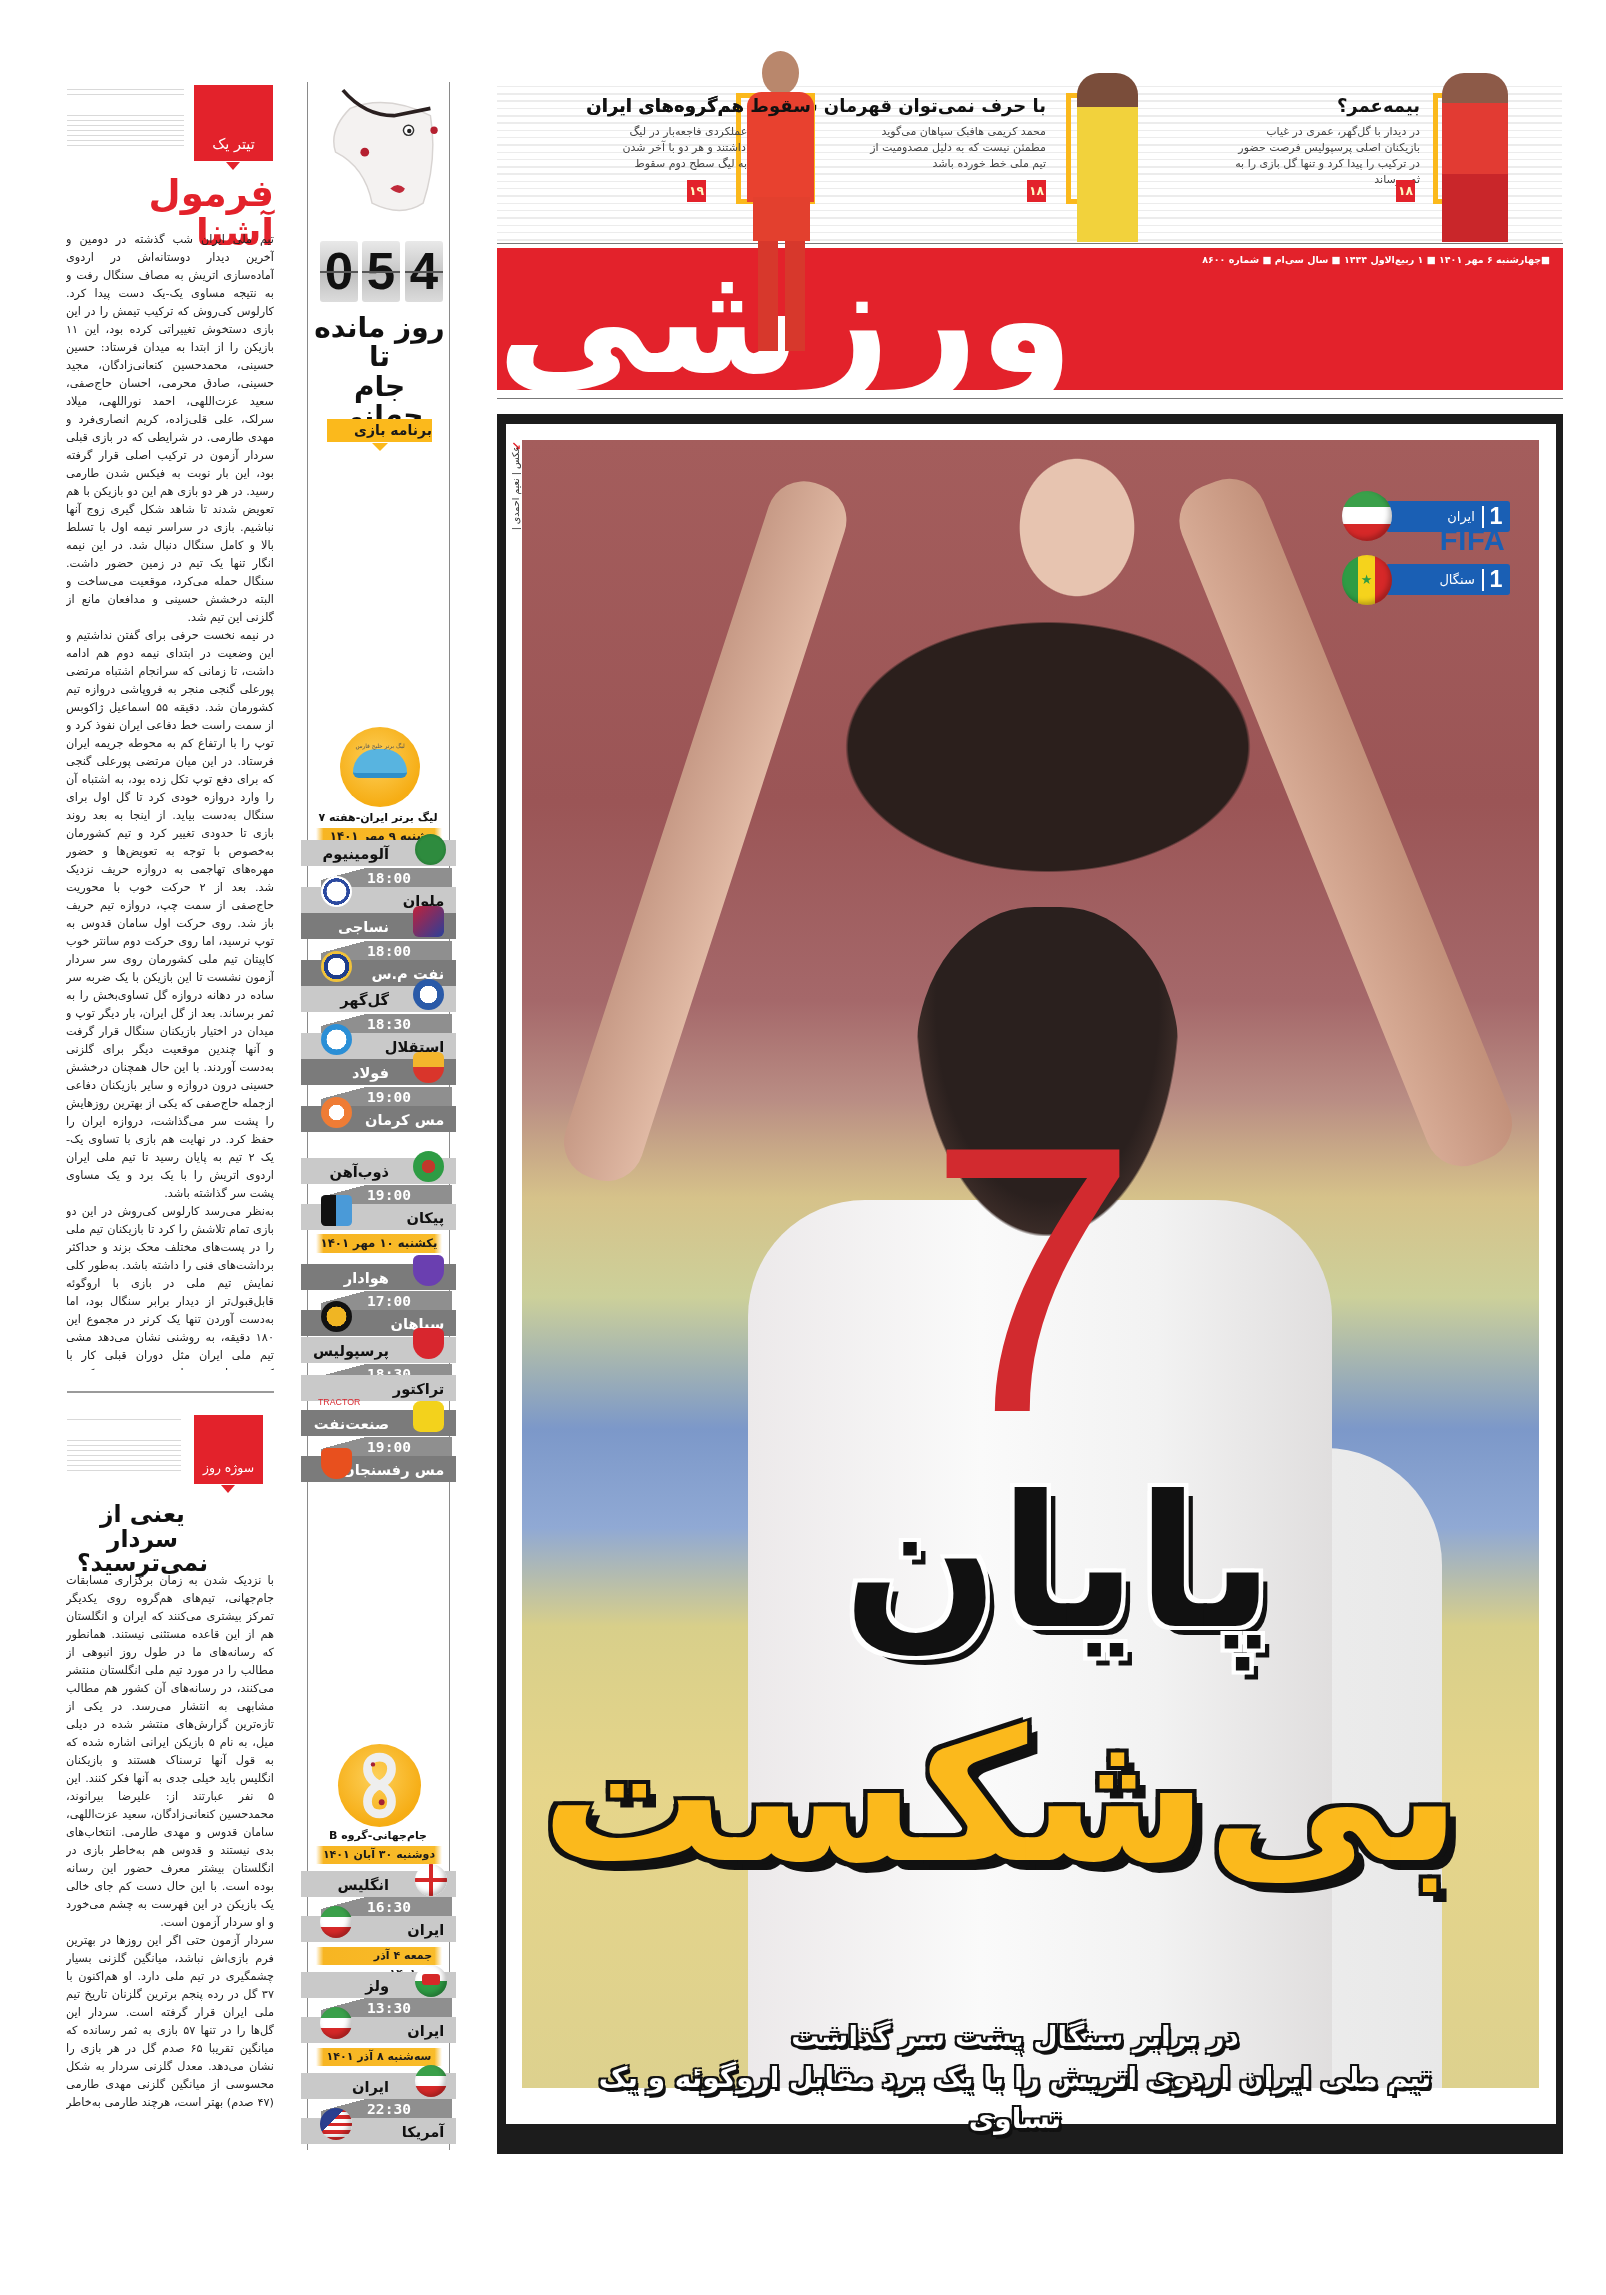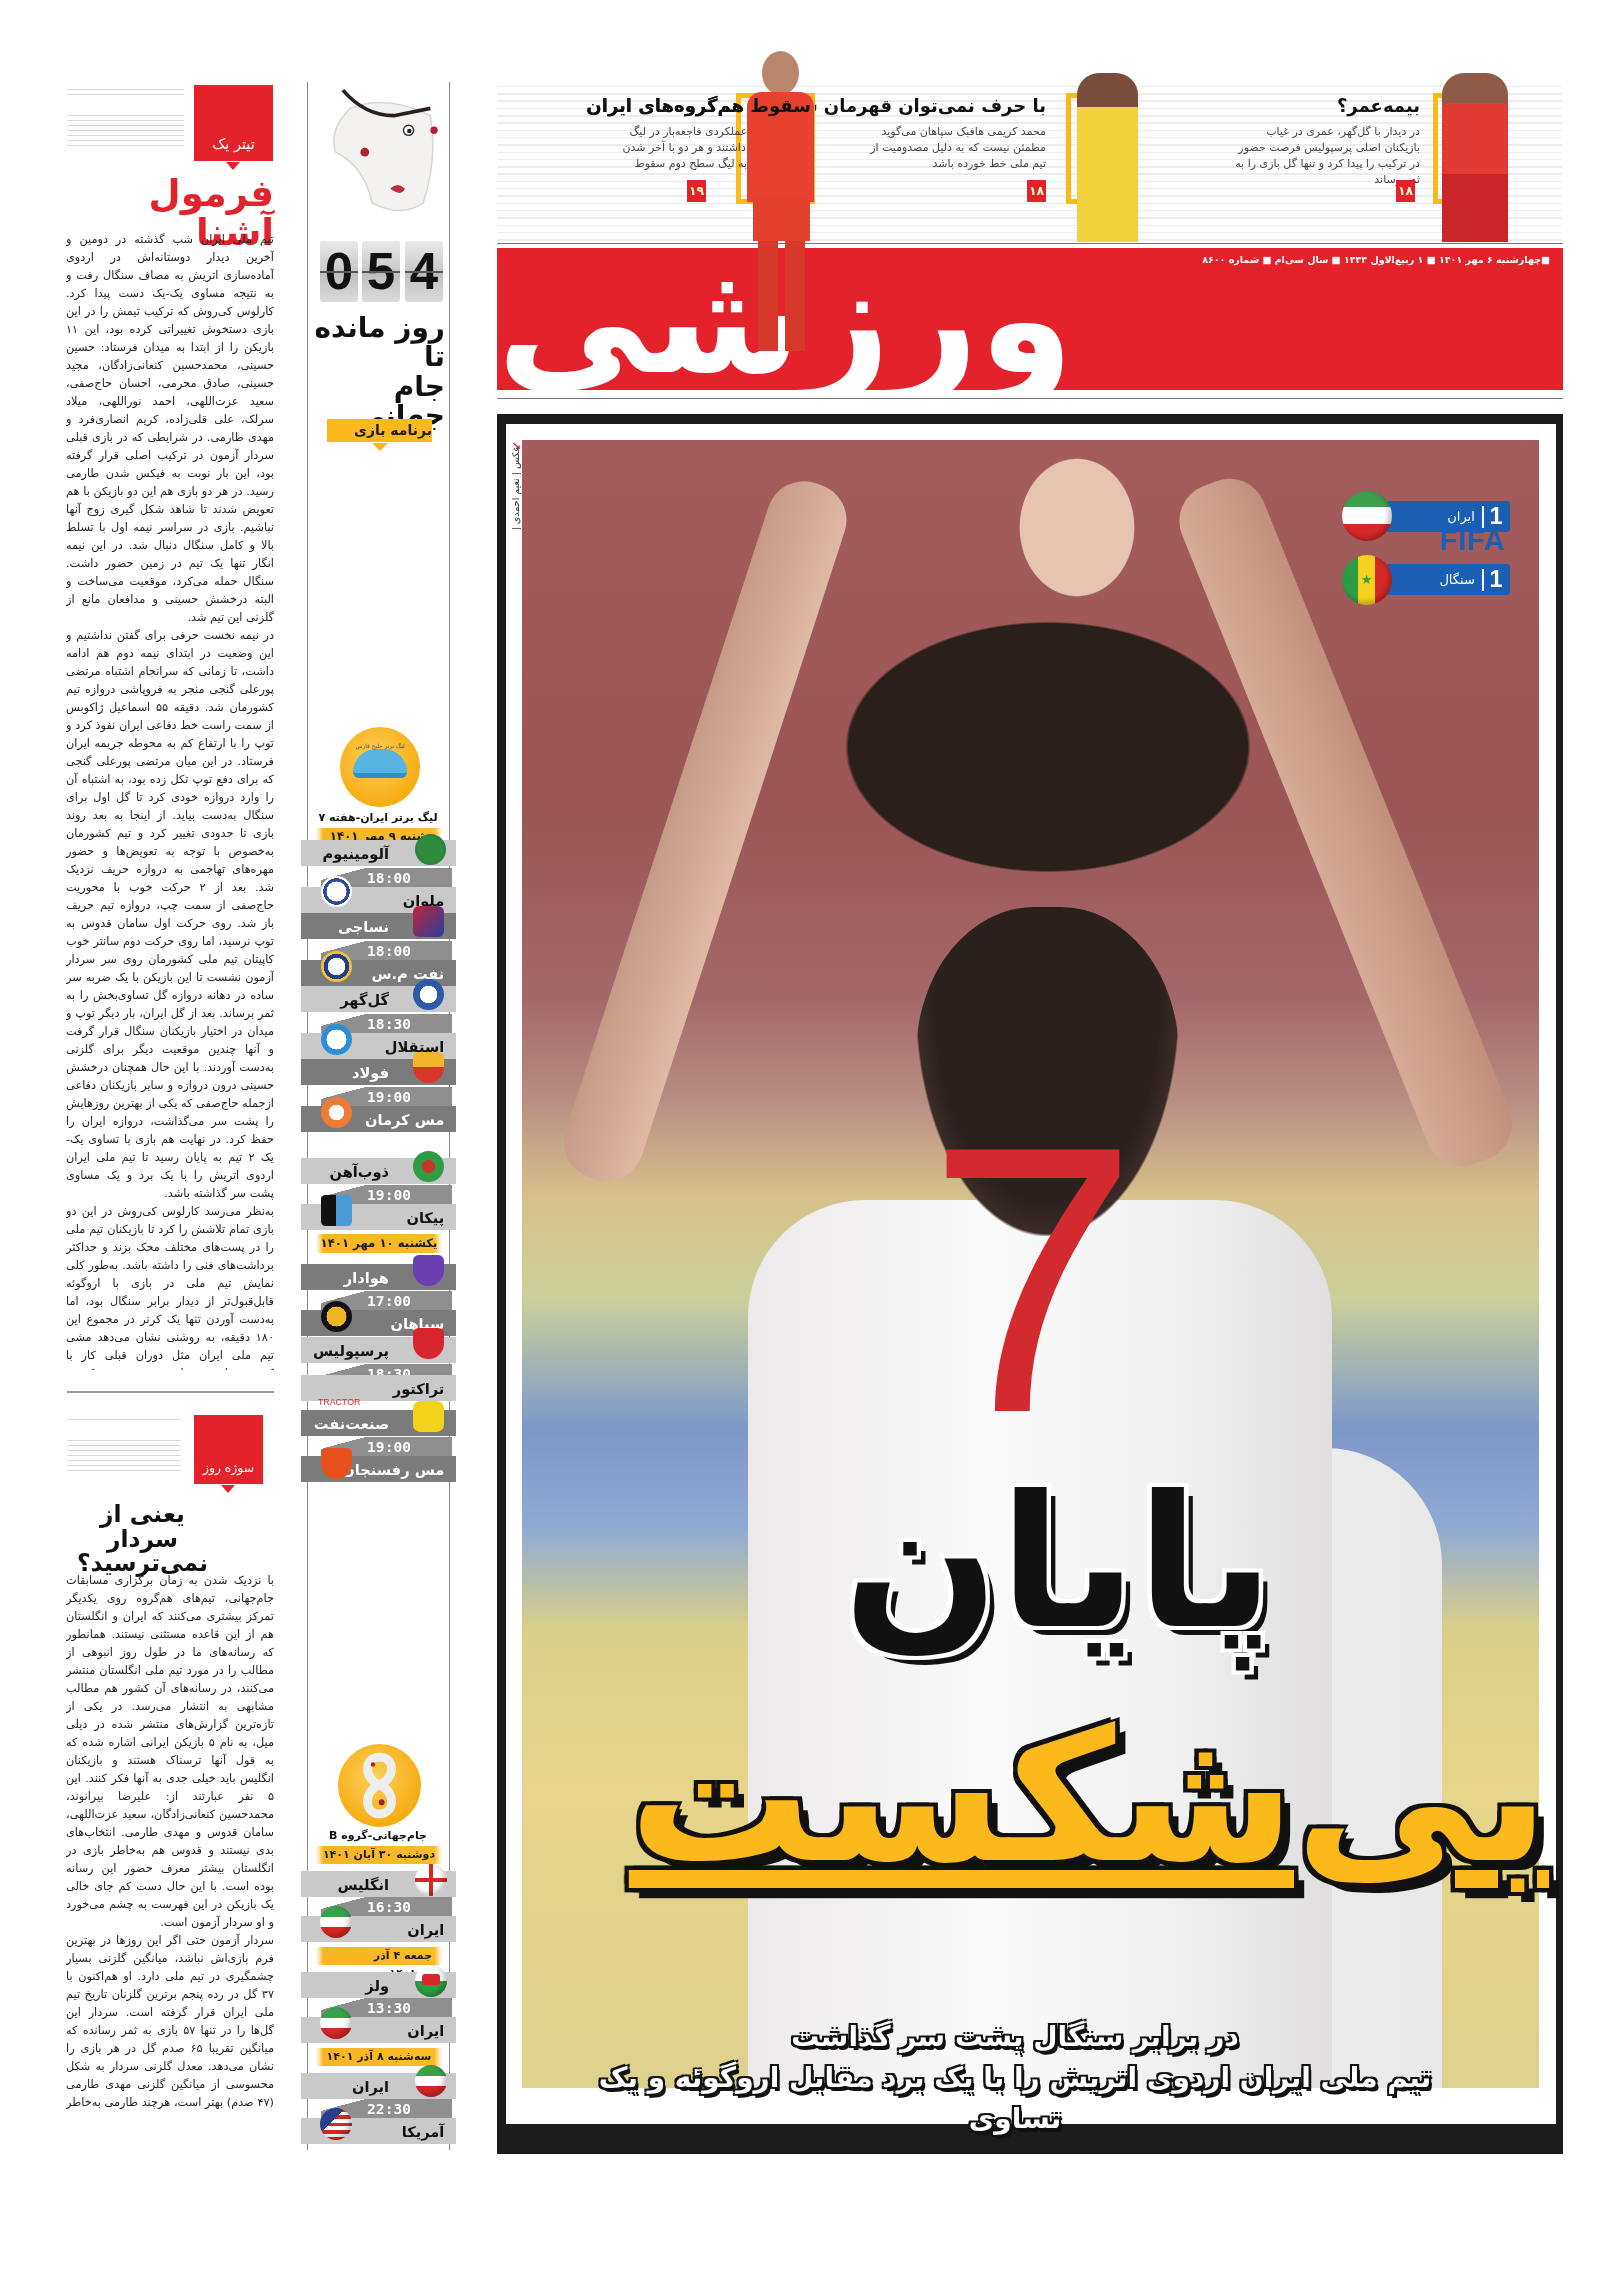--- a/index.html
+++ b/index.html
@@ -67,22 +67,22 @@
 
   .score-box { position: absolute; right: 29px; top: 51px; width: 168px; height: 117px; }
   .score-pill { position: absolute; right: 0; width: 124px; height: 31px; background: #1a5fb4; border-radius: 2.9px; direction: rtl; color: #fff; }
   .score-pill .num { position: absolute; right: 7.3px; top: 0; font-family: "Liberation Sans", sans-serif; font-weight: bold; font-size: 23.4px; line-height: 31px; }
   .score-pill .sep { position: absolute; right: 26px; top: 4.4px; width: 2.2px; height: 22px; background: #fff; }
   .score-pill .tname { position: absolute; right: 35px; top: 0; font-size: 13px; line-height: 31px; }
   .fifa { position: absolute; right: 4.4px; top: 35px; color: #1a5fb4; font-family: "Liberation Sans", sans-serif; font-weight: bold; font-size: 29px; line-height: 29px; letter-spacing: 0.7px; }
 
   .headline1 { position: absolute; left: 730px; top: 1468px; width: 657px; direction: rtl; text-align: center; font-weight: bold; font-size: 183px; line-height: 190px; color: #111;
                text-shadow: 0 0 0 #fff, 4.4px 4.4px 0 #fff, -4.4px -4.4px 0 #fff, 4.4px -4.4px 0 #fff, -4.4px 4.4px 0 #fff, 8.8px 8.8px 0 #111; }
-  .headline2 { position: absolute; left: 453px; top: 1702px; width: 1096px; direction: rtl; font-weight: bold; font-size: 183px; line-height: 190px; color: #fbb91c;
-               text-shadow: 4.4px 4.4px 0 #111, -4.4px -4.4px 0 #111, 4.4px -4.4px 0 #111, -4.4px 4.4px 0 #111, 10.2px 10.2px 0 #111; text-decoration: underline; }
+  .headline2 { position: absolute; left: 453px; top: 1702px; width: 1096px; direction: rtl; text-align: center; font-weight: bold; font-size: 183px; line-height: 190px; color: #fbb91c;
+               text-shadow: 4.4px 4.4px 0 #111, -4.4px -4.4px 0 #111, 4.4px -4.4px 0 #111, -4.4px 4.4px 0 #111, 10.2px 10.2px 0 #111; }
   .subhead { position: absolute; left: 555px; top: 2016px; width: 920px; direction: rtl; text-align: center; font-weight: bold; font-size: 28px; line-height: 41px; color: #fff;
              text-shadow: 2.2px 2.2px 0 #111, -2.2px -2.2px 0 #111, 2.2px -2.2px 0 #111, -2.2px 2.2px 0 #111, 2.9px 3.7px 0 #111; }
 </style>
 </head>
 <body>
 
 <div>
   <div class="lines" style="left:67px; top:85px; width:117px; height:76px;"></div>
   <div class="kicker-box" style="left:194px; top:85px; width:79px; height:76px;">
     <span>تیتر یک</span>
@@ -123,21 +123,21 @@
       <circle cx="155" cy="70" r="5" fill="#b52030"></circle>
     <path d="M95 150 q10 -10 20 0 q-5 12 -20 0" fill="#c02a3a"></path>
   </svg>
 </div>
 
 <div>
   <div class="flip" style="left:320px; top:241px;">0</div>
   <div class="flip" style="left:362px; top:241px;">5</div>
   <div class="flip" style="left:405px; top:241px;">4</div>
 </div>
-<div class="col-title" style="left:314px; top:313px; width:131px; font-size:28px; color:#111; text-align:right;">
+<div class="col-title" style="left:314px; top:313px; width:131px; font-size:28px; color:#111; text-align:center;">
   <div>روز مانده تا</div>
   <div>جام جهانی</div>
 </div>
 <div class="badge-yellow pointer" style="left:327px; top:419px; width:105px; height:23.4px; line-height:23.4px;text-align:right;">برنامه بازی</div>
 
 <div class="circle-logo" style="left:340px; top:727px; width:80px; height:80px;">
   <div style="position:absolute; left:13px; top:22px; width:54px; height:29px; border-radius:29px 29px 7.3px 7.3px; background:#58b4e0; border-bottom:5.8px solid #2f8fc8;"></div>
   <div style="position:absolute; left:14.6px; top:16px; width:51px; font-size:5.8px; text-align:center; direction:rtl; color:#555;">لیگ برتر خلیج فارس</div>
 </div>
 <div class="league-label" style="left:308px; top:811px; width:140px;">لیگ برتر ایران-هفته ۷</div>

